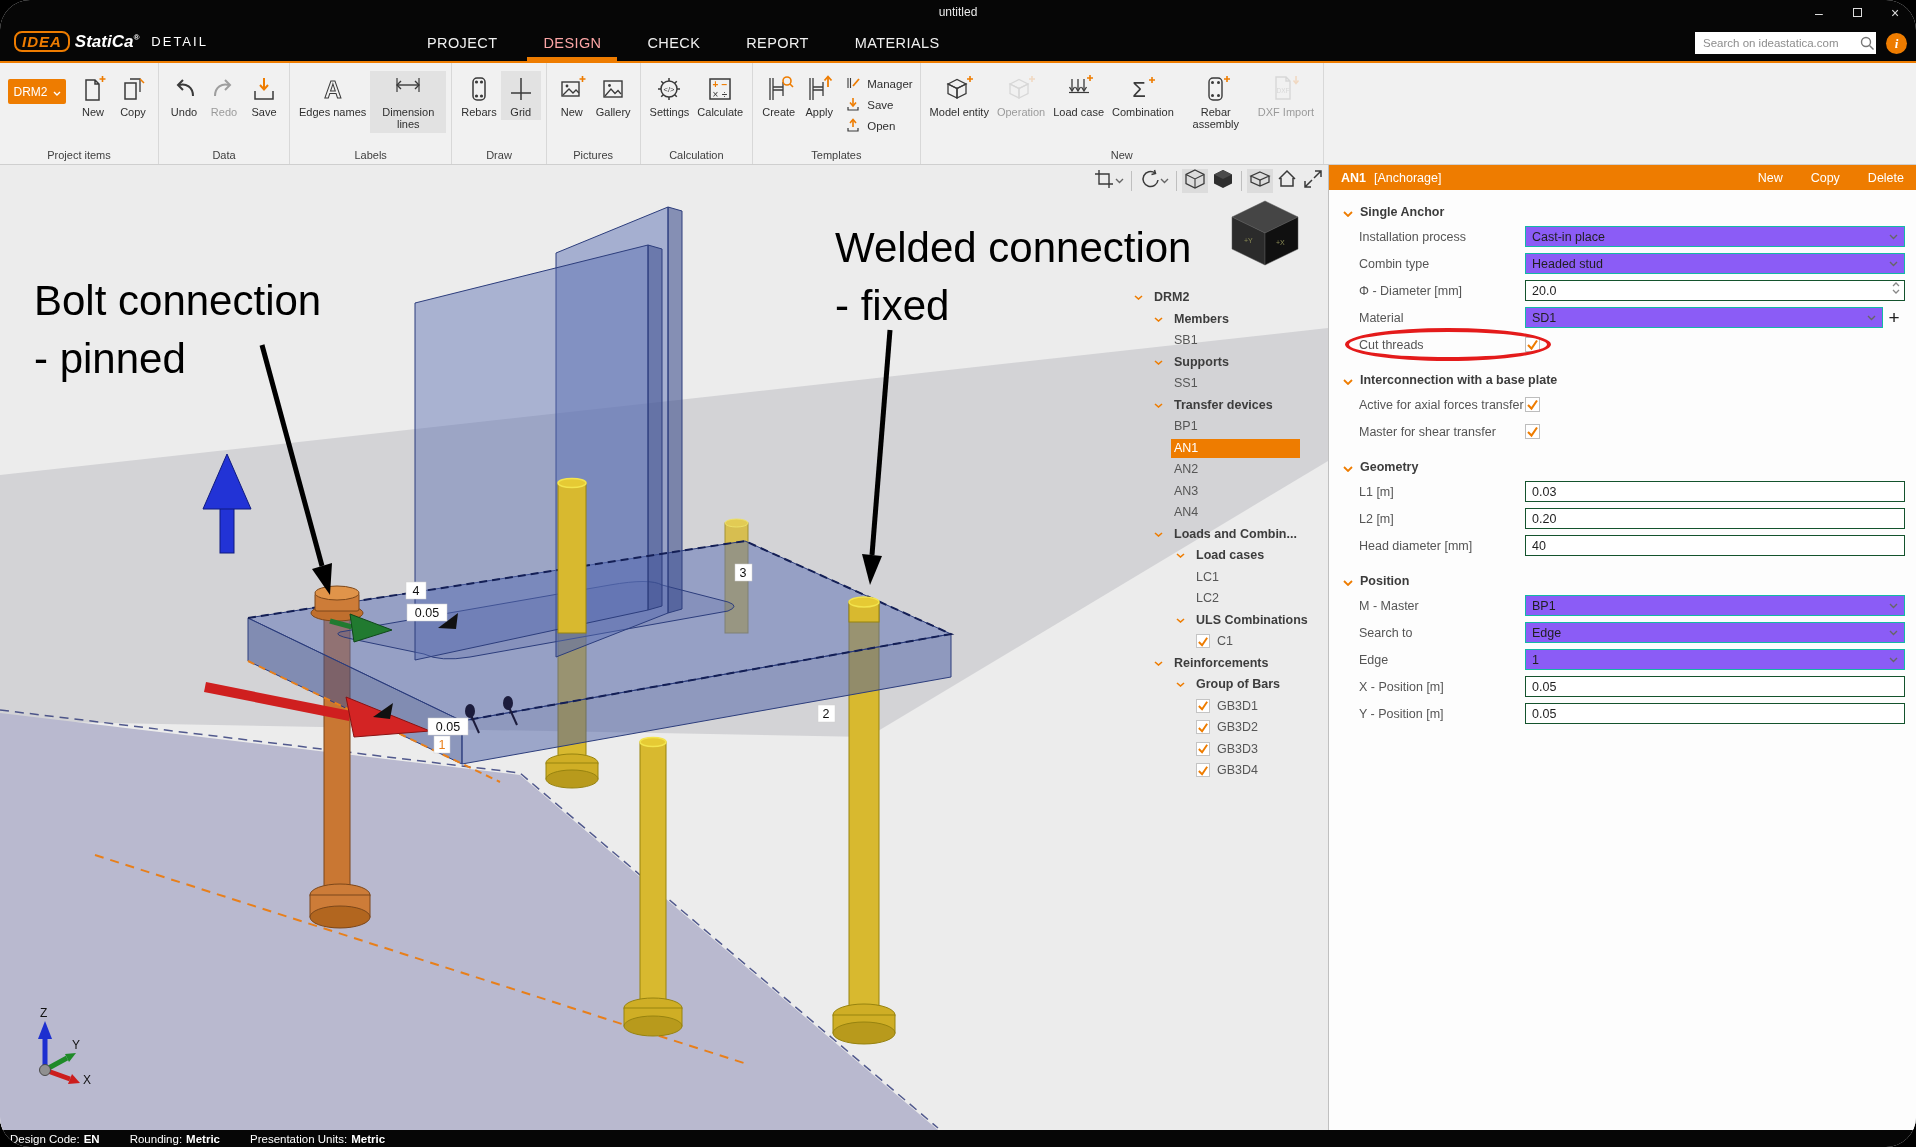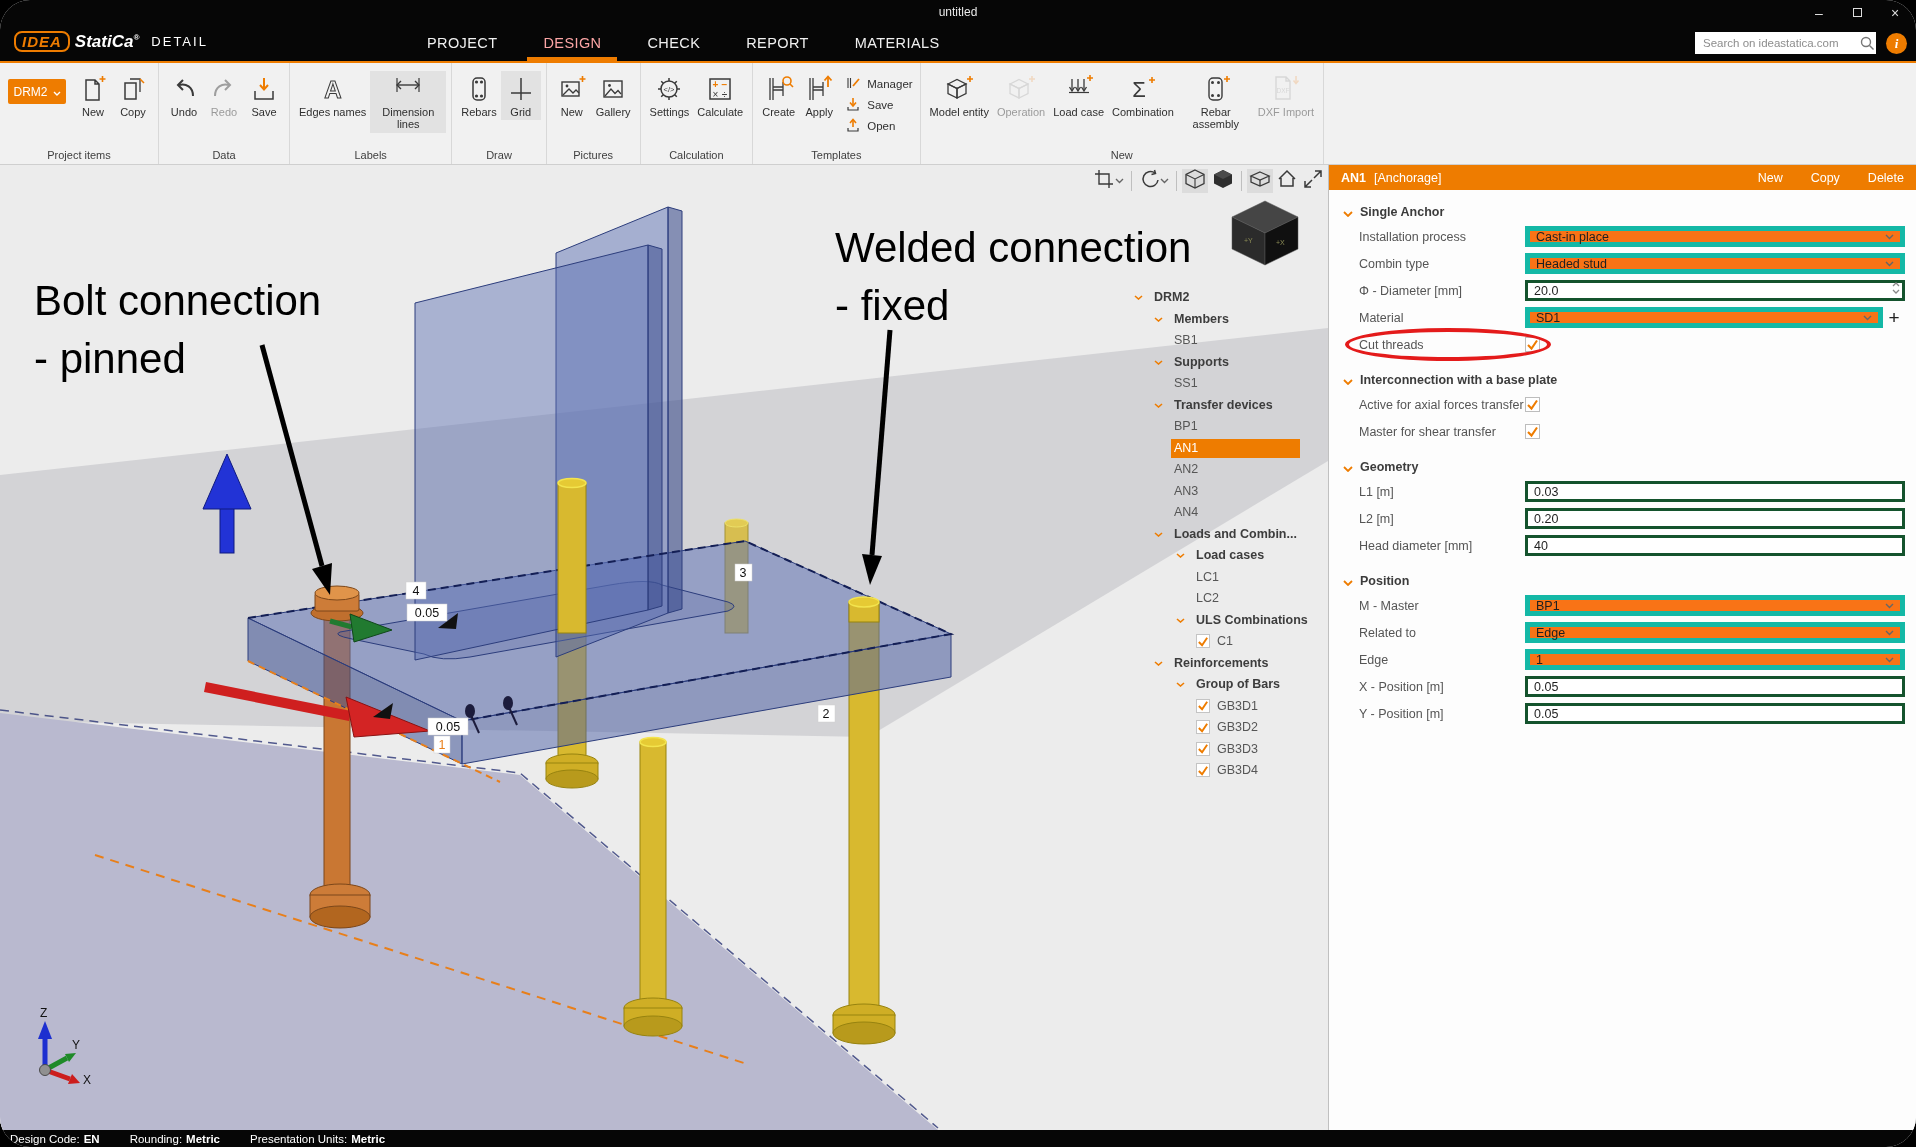--- a/index.html
+++ b/index.html
@@ -73,23 +73,23 @@
   .phead{height:25px;background:#ee7c00;color:#fff;display:flex;align-items:center;padding:0 12px;font-size:12.5px;}
   .phead-title{font-weight:bold;}
   .phead-sub{margin-left:8px;}
   .phead-actions{margin-left:auto;display:flex;gap:28px;}
   .psection{margin-top:11px;}
   .psec-h{display:flex;align-items:center;height:22px;padding-left:14px;gap:7px;}
   .psec-title{font-weight:bold;font-size:12.5px;color:#3c3c3c;}
   .prow{position:relative;height:27px;display:flex;align-items:center;padding-left:30px;}
   .plabel{width:166px;font-size:12.5px;color:#555;flex:0 0 auto;}
   .pctrl{position:relative;width:380px;display:flex;align-items:center;}
-  .pselect{flex:1;height:21px;border:5px solid #14b8a6;background:#f97316;display:flex;align-items:center;padding:0 6px;font-size:12.5px;color:#1f1f1f;}
+  .pselect{flex:1;height:21px;border:1px solid #14b8a6;background:#8b5cf6;display:flex;align-items:center;padding:0 6px;font-size:12.5px;color:#1f1f1f;}
   .pselect .chevwrap{margin-left:auto;display:flex;}
-  .pinput{flex:1;height:21px;border:3px solid #14532d;background:#fff;font-size:12.5px;color:#1f1f1f;padding:0 6px;font-family:inherit;outline:none;}
+  .pinput{flex:1;height:21px;border:1px solid #14532d;background:#fff;font-size:12.5px;color:#1f1f1f;padding:0 6px;font-family:inherit;outline:none;}
   .spinbtns{position:absolute;right:5px;top:2px;display:flex;flex-direction:column;gap:2px;}
   .padd{width:22px;text-align:center;font-size:19px;color:#222;line-height:21px;}
   .pcheck{width:15px;height:15px;border:1px solid #bdbdbd;background:#fff;display:flex;align-items:center;justify-content:center;}
   .red-ellipse{position:absolute;left:16px;top:-3px;width:206px;height:33px;border:4px solid #e41b1b;border-radius:50%;pointer-events:none;z-index:3;}
 
   
   .statusbar{position:absolute;left:0;top:1130px;width:100%;height:17px;background:#060606;color:#fff;display:flex;align-items:center;padding-left:10px;gap:30px;font-size:11.5px;}
   .sitem{display:flex;gap:4px;}
   .sval{font-weight:bold;}
 </style>
@@ -929,21 +929,21 @@
                   <span>BP1</span>
                   <span class="chevwrap">
                     <svg width="9" height="6" viewBox="0 0 9 6" fill="none" xmlns="http://www.w3.org/2000/svg">
                       <polyline points="1,1 4.5,4.5 8,1" stroke="#666" stroke-width="1.4"></polyline>
                     </svg>
                   </span>
                 </div>
               </div>
             </div>
             <div class="prow">
-              <span class="plabel">Related to</span>
+              <span class="plabel">Search to</span>
               <div class="pctrl">
                 <div class="pselect">
                   <span>Edge</span>
                   <span class="chevwrap">
                     <svg width="9" height="6" viewBox="0 0 9 6" fill="none" xmlns="http://www.w3.org/2000/svg">
                       <polyline points="1,1 4.5,4.5 8,1" stroke="#666" stroke-width="1.4"></polyline>
                     </svg>
                   </span>
                 </div>
               </div>

